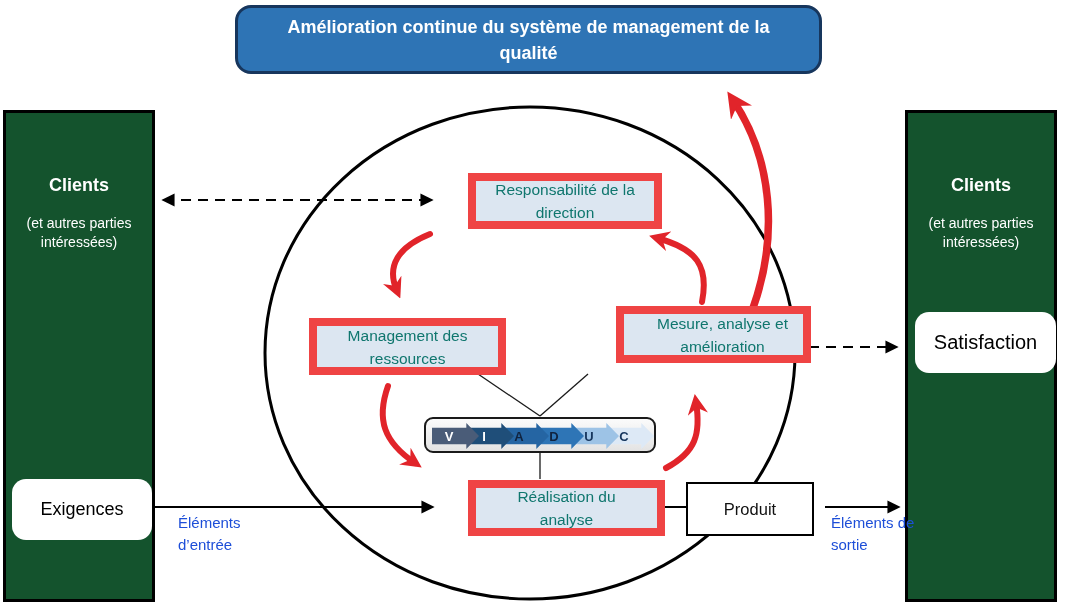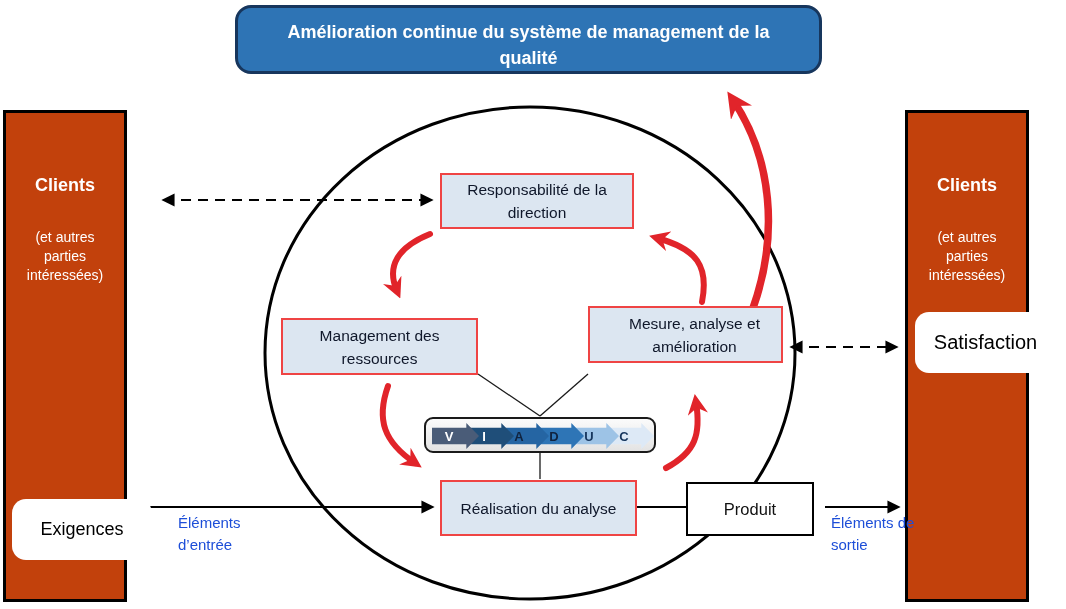--- a/index.html
+++ b/index.html
@@ -6,45 +6,45 @@
   .canvas{
     position:relative;width:1066px;height:609px;overflow:hidden;background:#fff;
     font-family:"Liberation Sans", sans-serif;
   }
   .overlay{position:absolute;left:0;top:0;width:1066px;height:609px;pointer-events:none;}
 
   
   .banner{
     position:absolute;left:235px;top:5px;width:587px;height:69px;box-sizing:border-box;
     background:#2e74b5;border:3px solid #17365d;border-radius:16px;
-    display:flex;align-items:flex-end;justify-content:center;text-align:center;
+    display:flex;align-items:center;justify-content:center;text-align:center;
     color:#fff;font-weight:bold;font-size:18px;line-height:26px;padding:0 26px;
   }
 
   
   .panel{
-    position:absolute;top:110px;width:124px;height:492px;box-sizing:border-box;
-    background:#c2410c;border:3px solid #000;color:#fff;text-align:center;
+    position:absolute;top:110px;width:152px;height:492px;box-sizing:border-box;
+    background:#14532d;border:3px solid #000;color:#fff;text-align:center;
   }
   .panel.left{left:3px;}
   .panel.right{left:905px;}
   .panel-title{margin-top:62px;font-weight:bold;font-size:18px;}
-  .panel-sub{margin-top:32px;font-size:14px;line-height:19px;padding:0 8px;}
+  .panel-sub{margin-top:18px;font-size:14px;line-height:19px;padding:0 8px;}
   .badge{
     position:absolute;background:#fff;color:#000;border-radius:14px;
     display:flex;align-items:center;justify-content:center;
   }
-  .badge.exigences{left:6px;top:386px;width:140px;height:61px;font-size:18px;}
+  .badge.exigences{left:6px;top:366px;width:140px;height:61px;font-size:18px;}
   .badge.satisfaction{left:7px;top:199px;width:141px;height:61px;font-size:20px;}
 
   
   .pbox{
-    position:absolute;box-sizing:border-box;background:#dce6f1;border:2px solid #ef4444;
+    position:absolute;box-sizing:border-box;background:#dce6f1;border:8px solid #ef4444;
     display:flex;align-items:center;justify-content:center;text-align:center;
-    font-size:15.5px;line-height:23px;color:#0f172a;padding:0 14px;
+    font-size:15.5px;line-height:23px;color:#0f766e;padding:0 14px;margin-left:28px;
   }
   .pbox.direction{left:440px;top:173px;width:194px;height:56px;}
   .pbox.ressources{left:281px;top:318px;width:197px;height:57px;}
   .pbox.mesure{left:588px;top:306px;width:195px;height:57px;padding-left:32px;}
   .pbox.realisation{left:440px;top:480px;width:197px;height:56px;}
   .produitbox{
     position:absolute;left:686px;top:482px;width:128px;height:54px;box-sizing:border-box;
     background:#fff;border:2px solid #000;display:flex;align-items:center;justify-content:center;
     font-size:16.5px;color:#111;
   }

